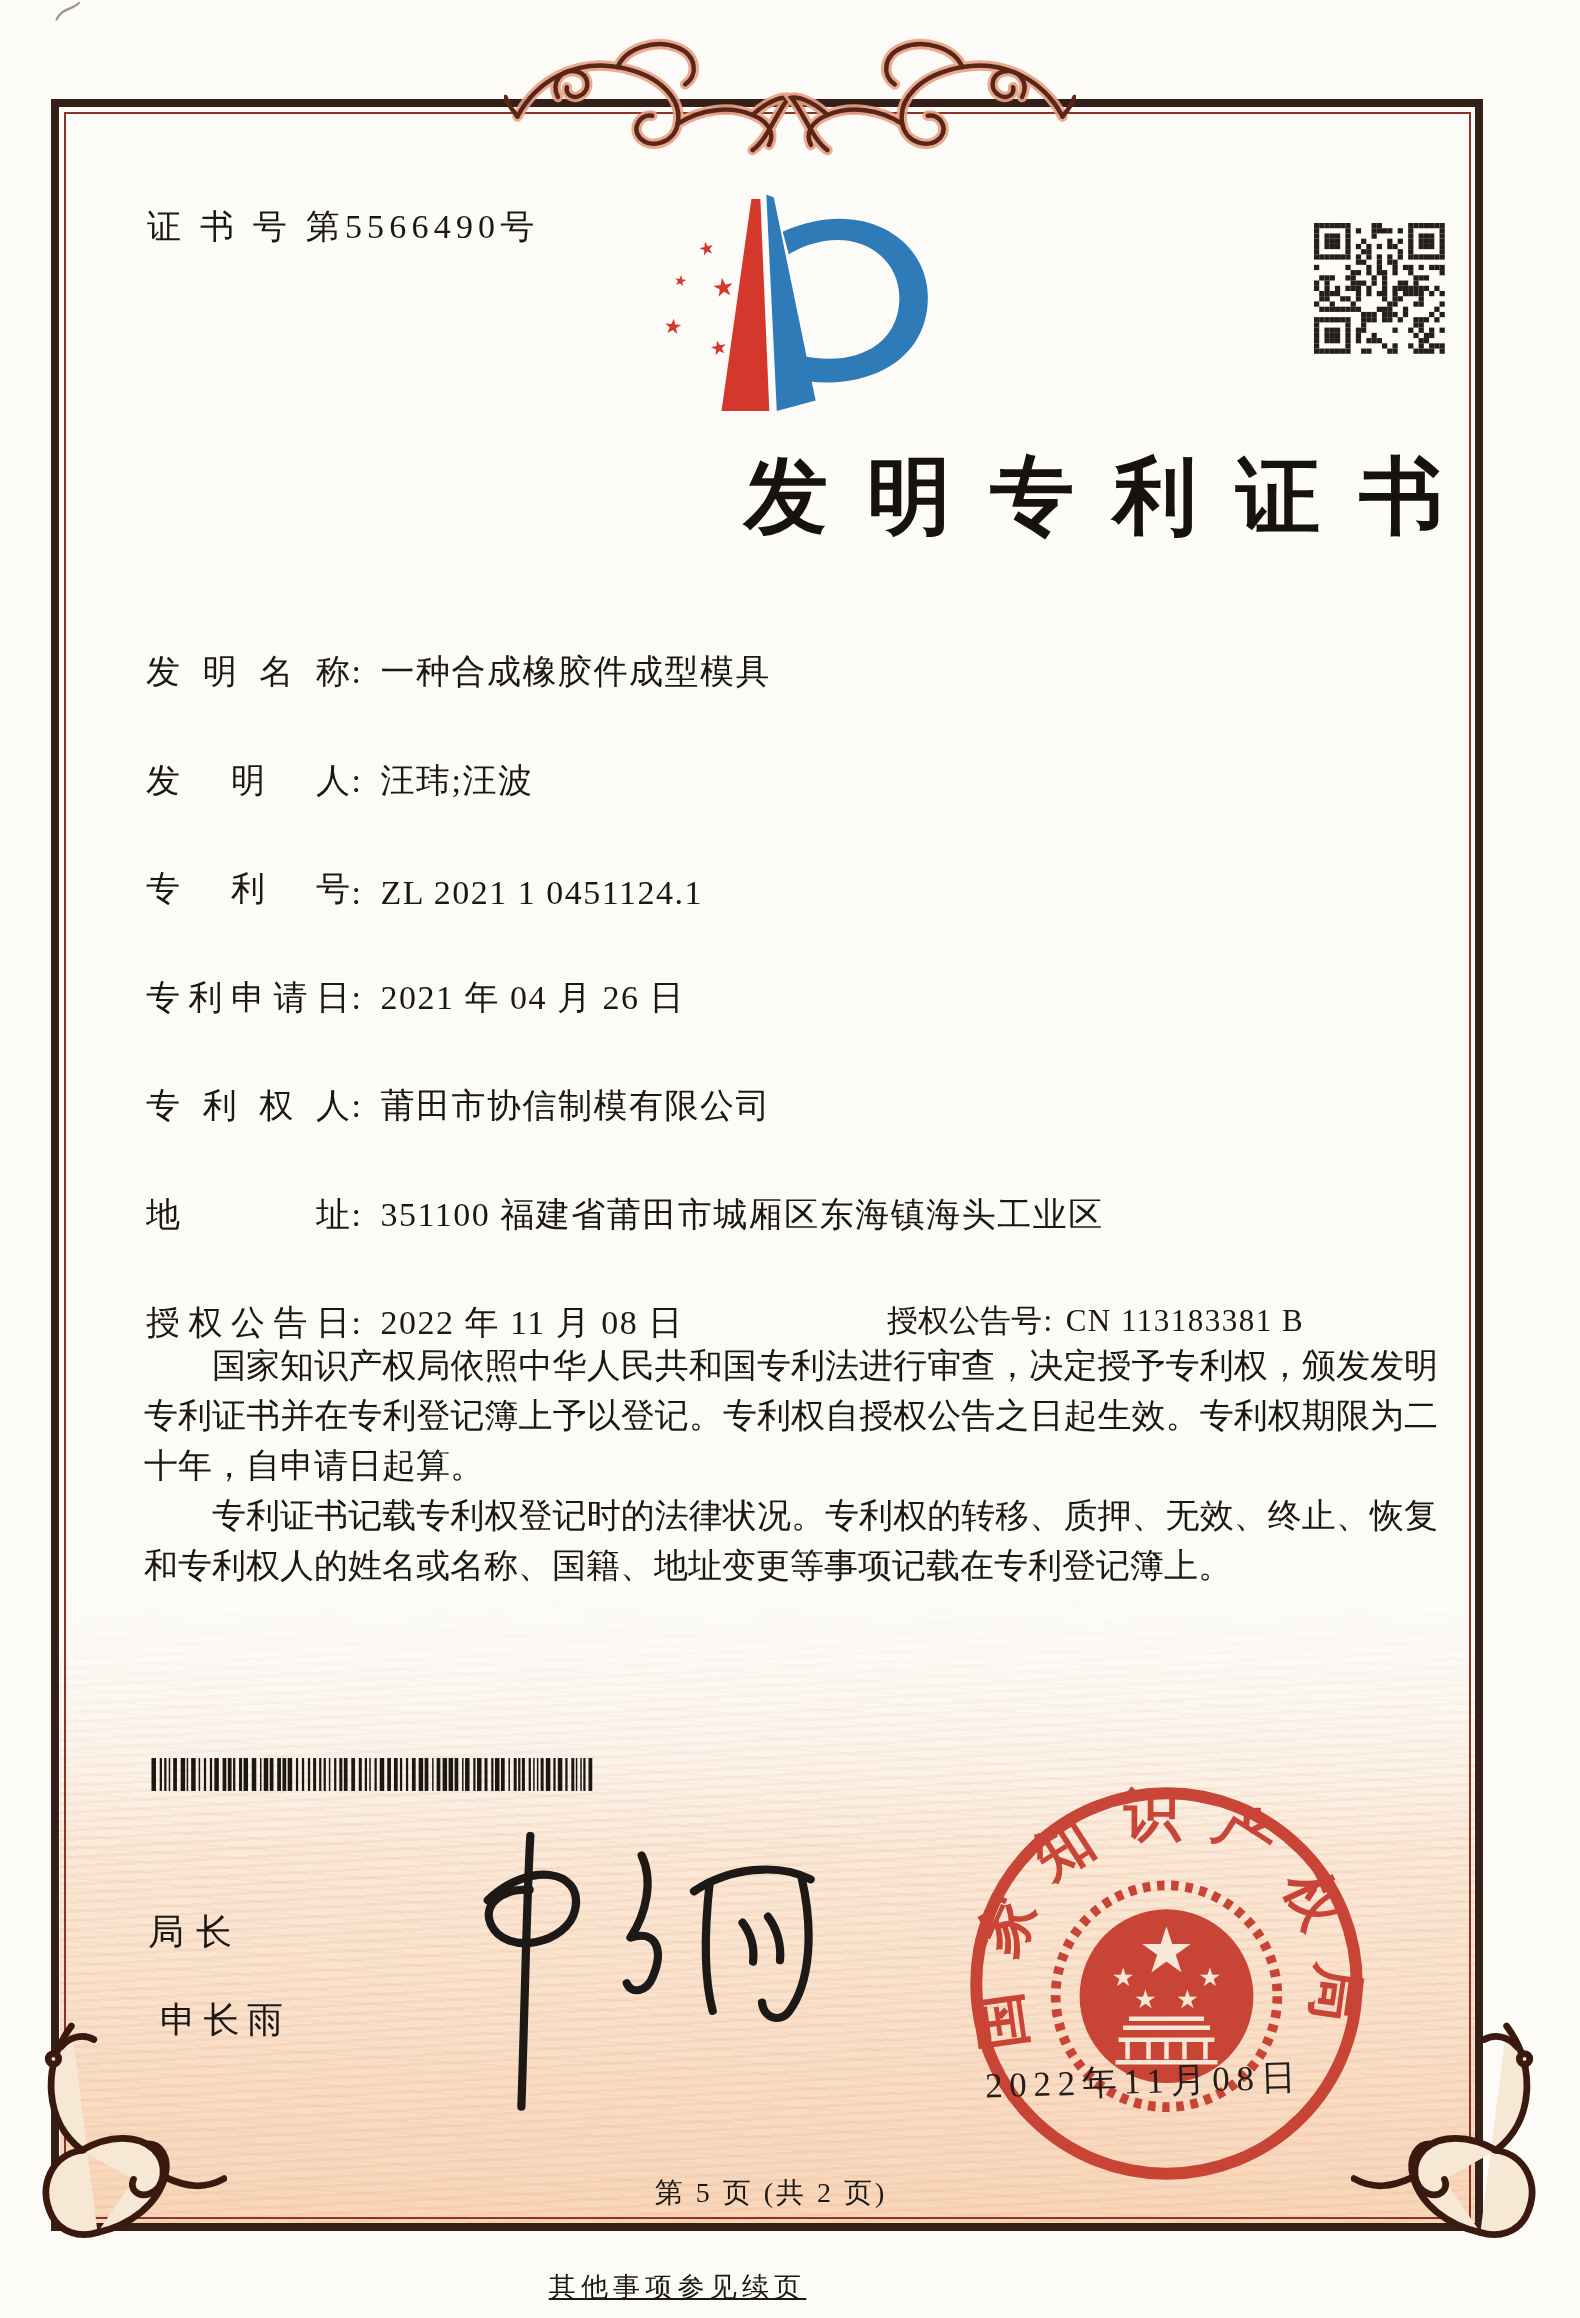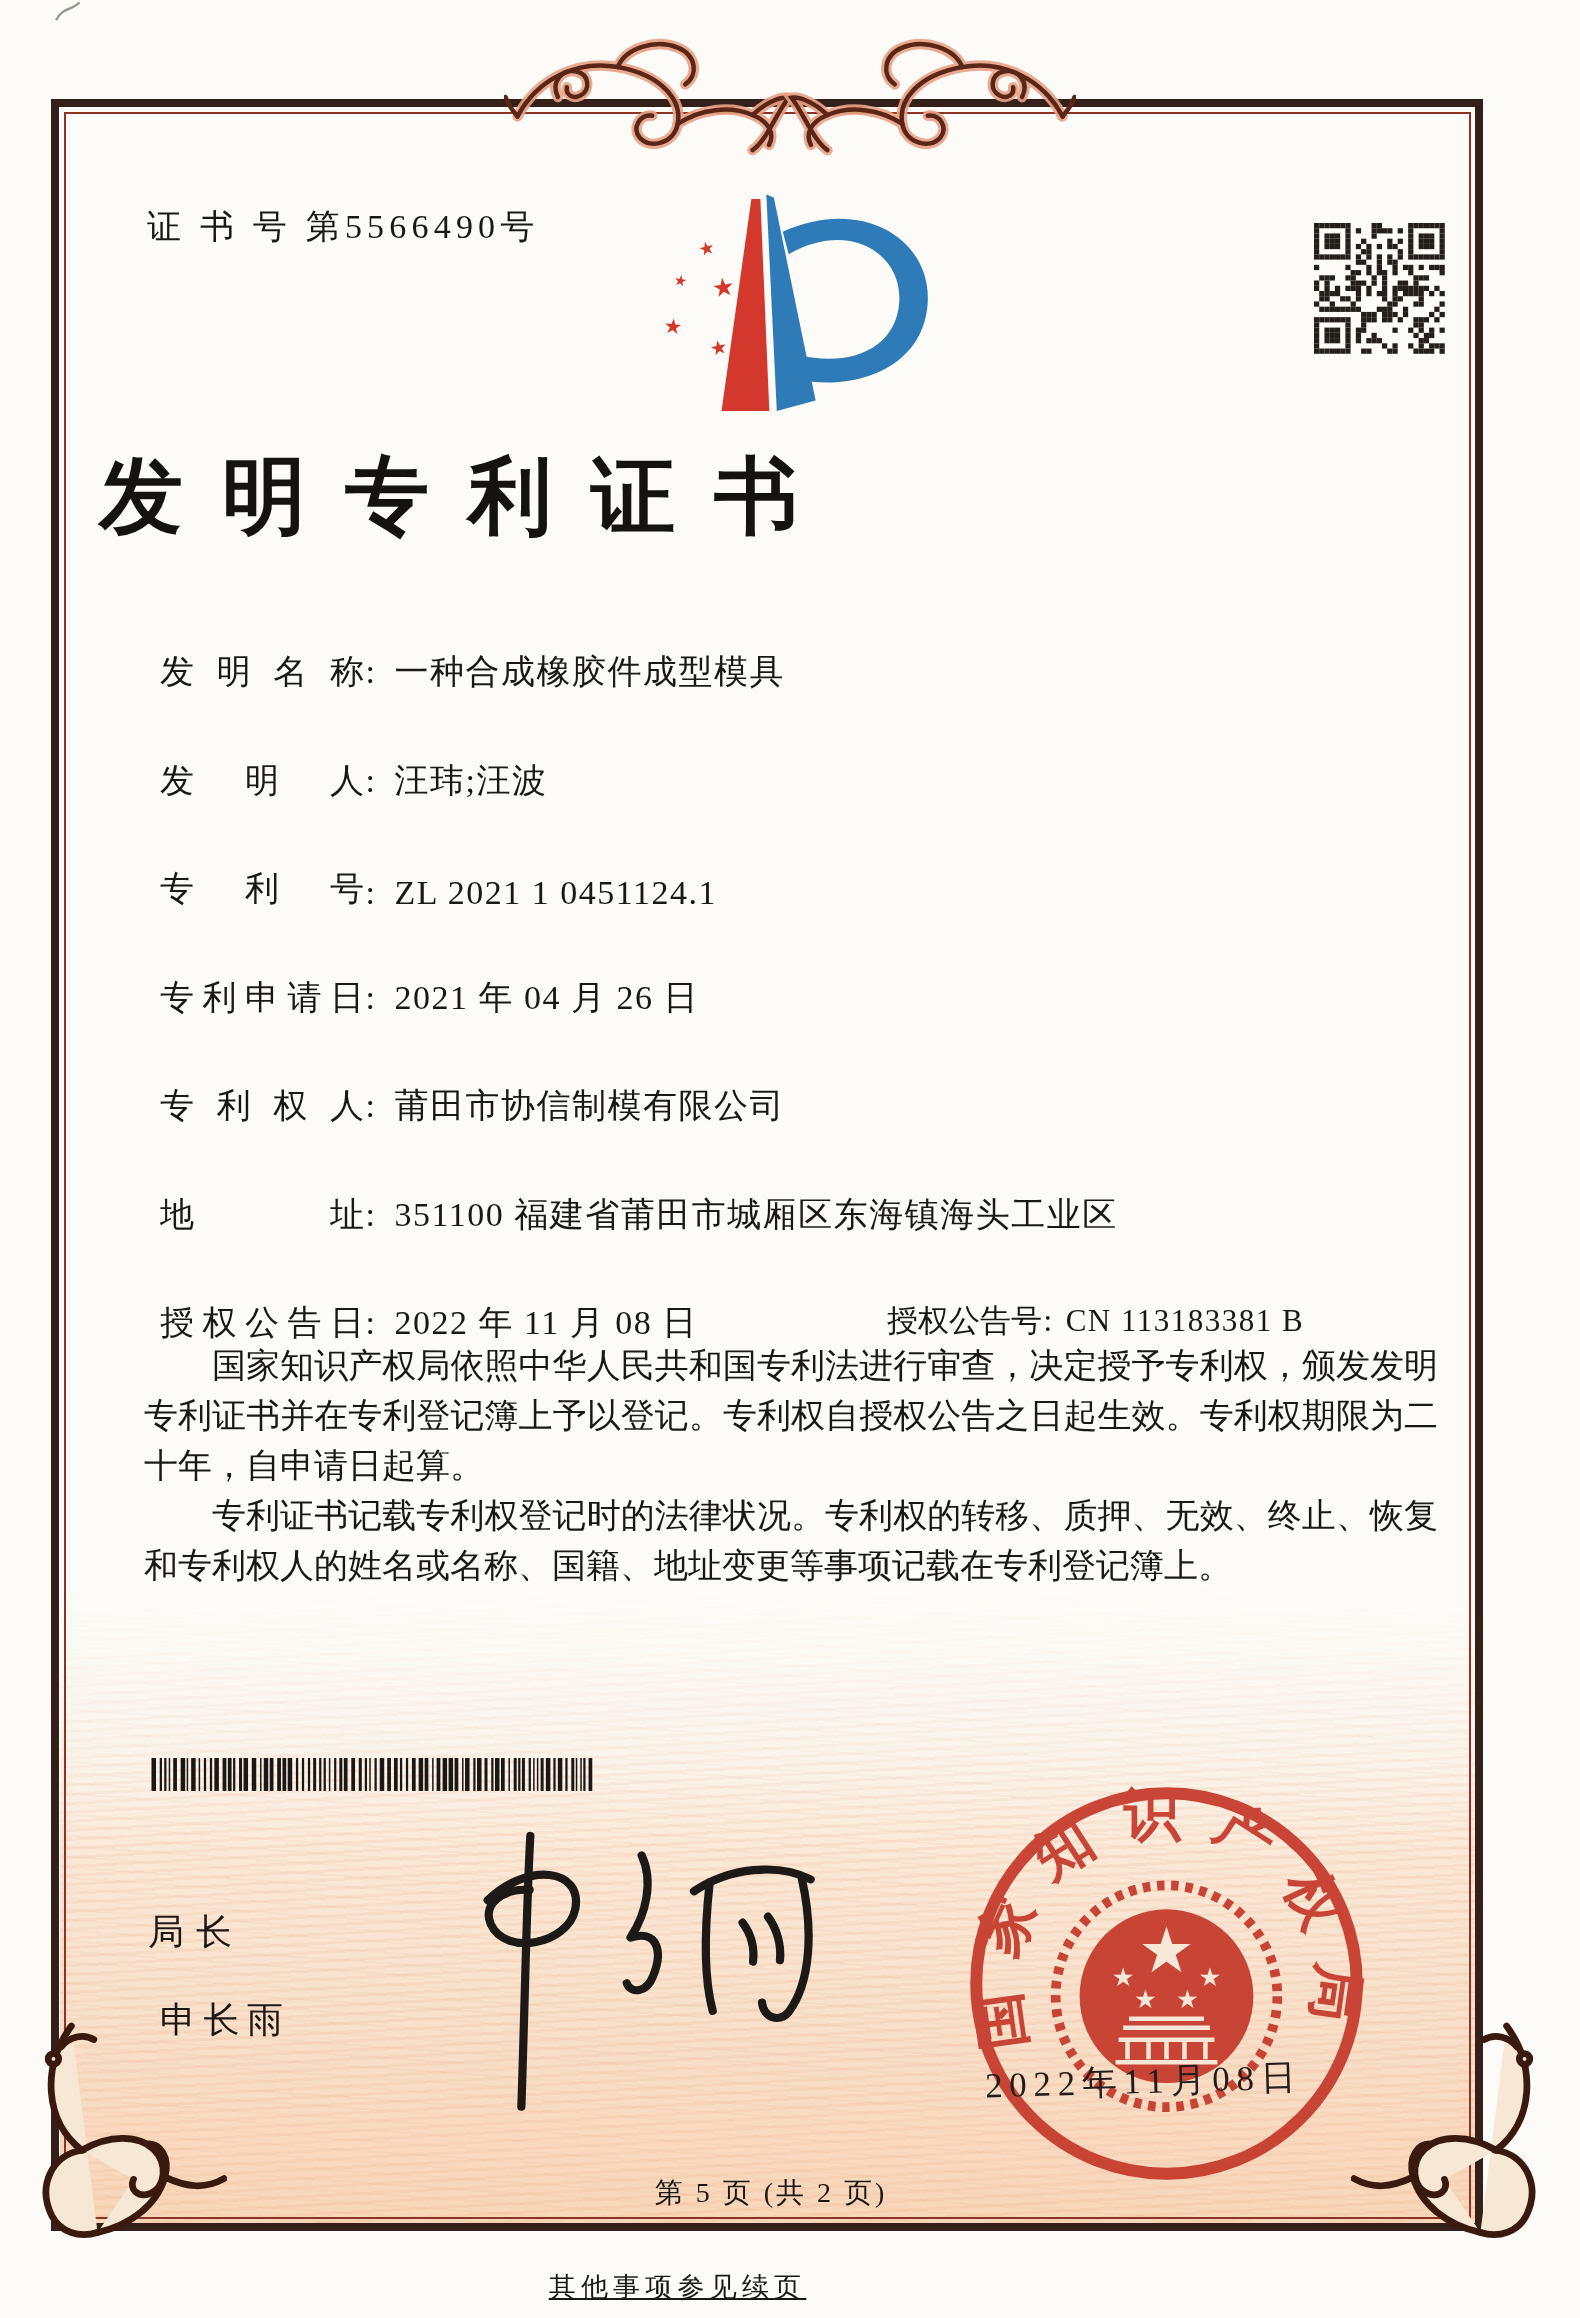--- a/index.html
+++ b/index.html
@@ -25,26 +25,26 @@
     border:8.2px solid #342019;
   }
   .frame-inner{
     position:absolute;left:4.5px;top:4.5px;right:4.5px;bottom:4.5px;
     border:2.2px solid #8a3326;
   }
   .cert-no{left:147px;top:204px;font-size:34px;letter-spacing:5.2px;z-index:3;}
   .logo{left:633px;top:190px;width:307px;height:233px;z-index:3;}
   .qr{left:1311px;top:220px;width:139px;height:139px;z-index:3;}
   .title{
-    left:60px;top:440px;width:1422px;text-align:left;z-index:3;
+    left:60px;top:440px;width:1422px;text-align:right;z-index:3;
     font-family:"Liberation Sans","DejaVu Sans",sans-serif;
     font-weight:bold;font-size:84px;letter-spacing:39px;text-indent:39px;
     color:#15120f;
   }
-  .frow{left:160px;font-size:34px;white-space:nowrap;z-index:3;}
+  .frow{left:146px;font-size:34px;white-space:nowrap;z-index:3;}
   .flabel{display:inline-block;width:204px;text-align:justify;text-align-last:justify;vertical-align:bottom;}
   .fcolon{margin-left:1.5px;}
   .fvalue{margin-left:19.5px;letter-spacing:1.5px;}
   .grant2{left:887px;font-size:31px;white-space:nowrap;z-index:3;}
   .grant2 .fvalue{margin-left:13.5px;}
   .bodytext{
     left:144px;top:1341px;width:1294px;z-index:3;
     font-size:34px;line-height:50px;text-align:justify;
   }
   .bodytext p{margin:0;text-indent:2em;}

